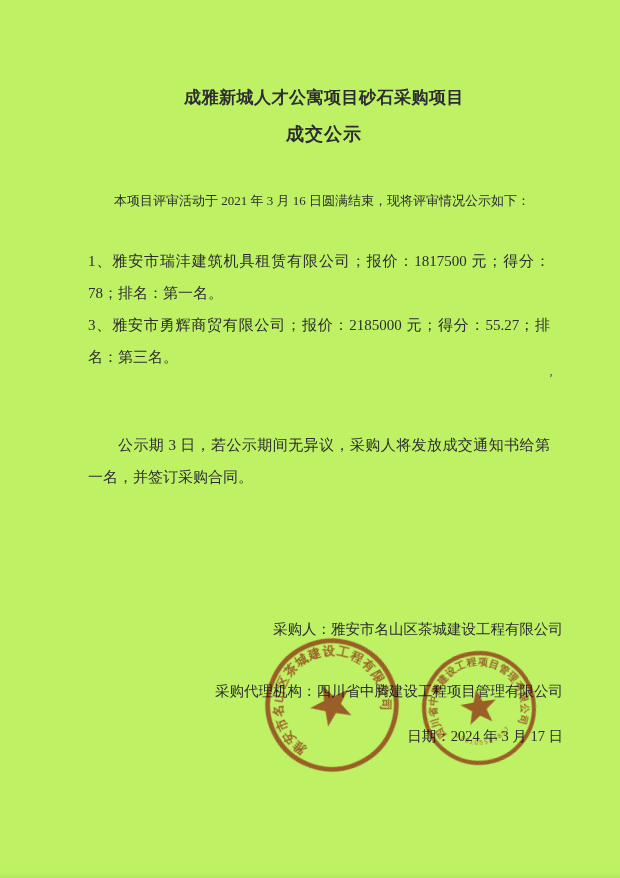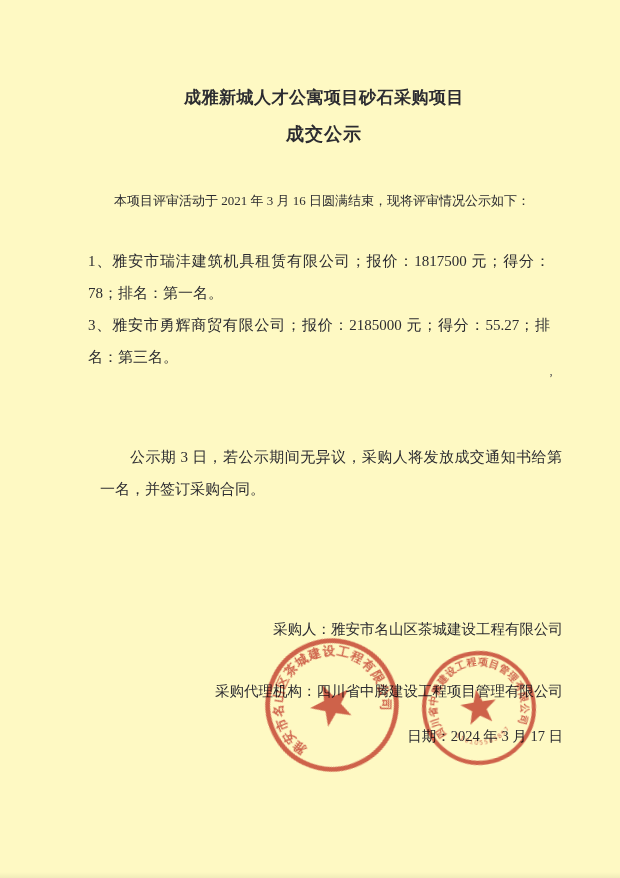--- a/index.html
+++ b/index.html
@@ -1,20 +1,20 @@
 <!DOCTYPE html>
 <html><head>
 <meta charset="utf-8">
 <style>
   html, body { margin: 0; padding: 0; background: #fbfbfd; }
   .page {
     position: relative;
     width: 620px;
     height: 878px;
-    background: #fef9c3;
+    background: #bef264;
     font-family: "Liberation Serif", "DejaVu Serif", serif;
     color: #2c2c31;
     overflow: hidden;
   }
   
   .page::after {
     content: "";
     position: absolute; left: 0; right: 0; bottom: 0; height: 6px;
     background: linear-gradient(to bottom, rgba(0,0,0,0), rgba(0,0,0,0.05));
     pointer-events: none;
@@ -38,21 +38,21 @@
   }
 
   .items {
     position: absolute; left: 88px; top: 245px; width: 462px;
     font-size: 15px; line-height: 32px;
   }
   .items p { margin: 0; text-align: justify; }
 
   .closing {
     position: absolute; left: 88px; top: 429px; width: 462px;
-    margin: 12px; font-size: 15px; line-height: 32px;
+    margin: 0; font-size: 15px; line-height: 32px;
     text-indent: 2em; text-align: justify;
   }
 
   .sig {
     position: absolute; right: 57px;
     font-size: 14.5px; white-space: nowrap;
     z-index: 2;
   }
   .sig-purchaser { top: 620px; }
   .sig-agency    { top: 682px; }

